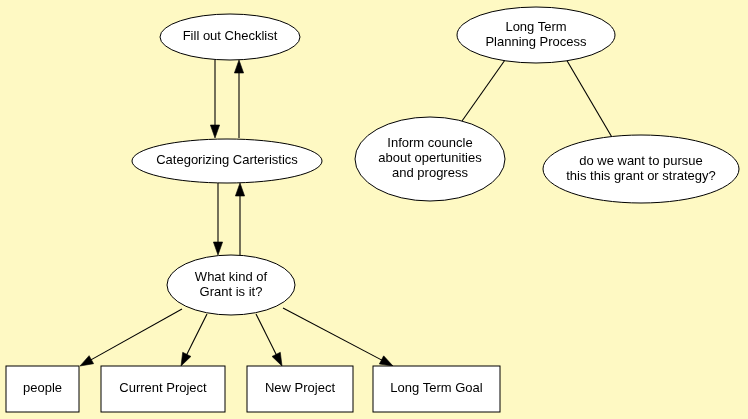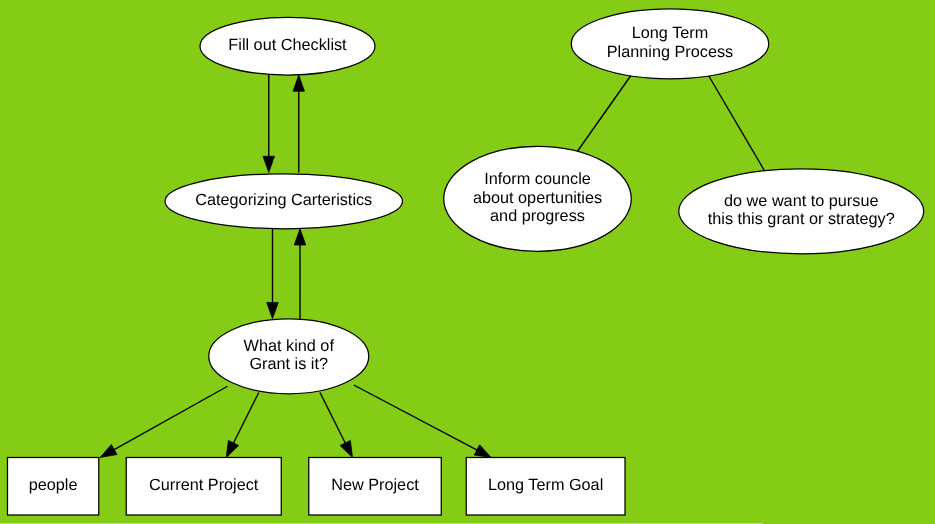--- a/index.html
+++ b/index.html
@@ -8,21 +8,21 @@
     padding: 0;
     background: #ffffff;
   }
   body {
     font-family: "Liberation Sans", sans-serif;
   }
   #canvas {
     position: relative;
     width: 748px;
     height: 419px;
-    background: #84cc16;
+    background: #fef9c3;
     overflow: hidden;
   }
   #graph-svg {
     position: absolute;
     left: 0;
     top: 0;
     width: 748px;
     height: 419px;
   }
   .node-shape {

